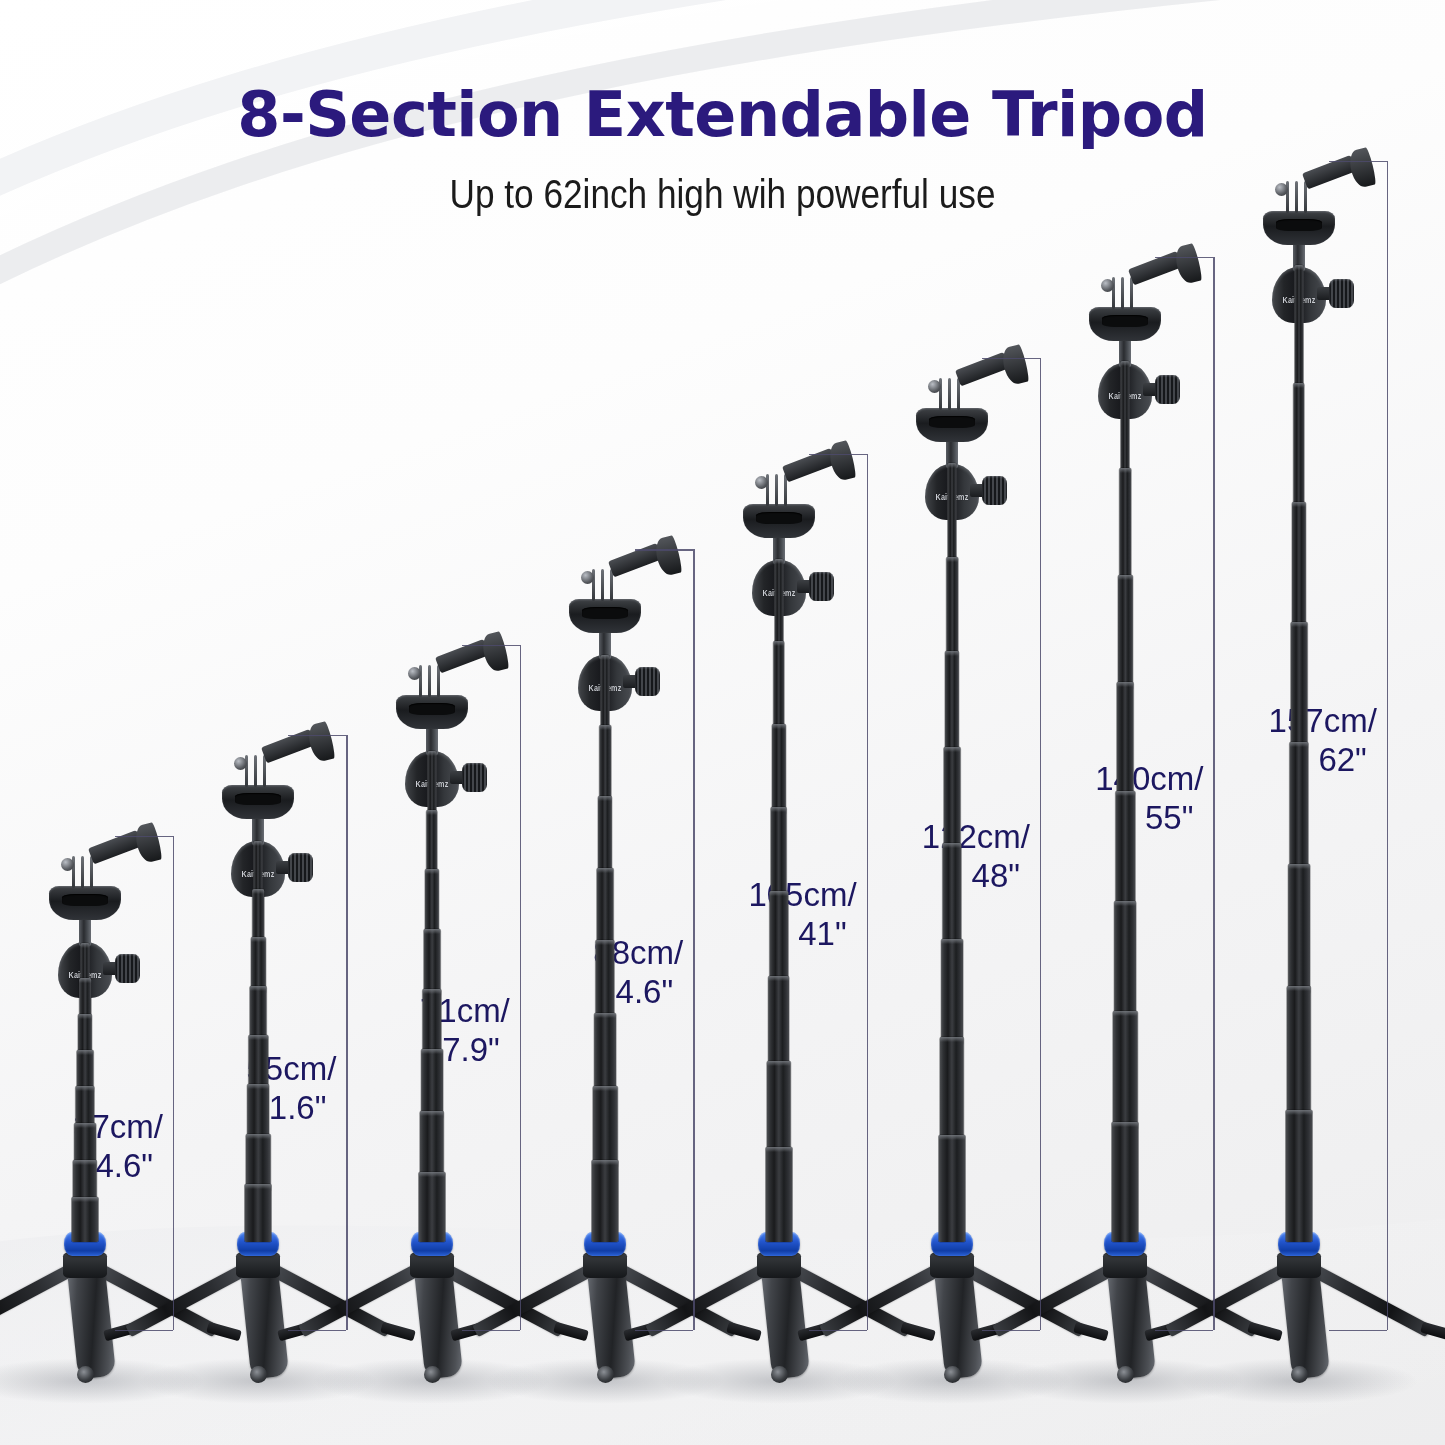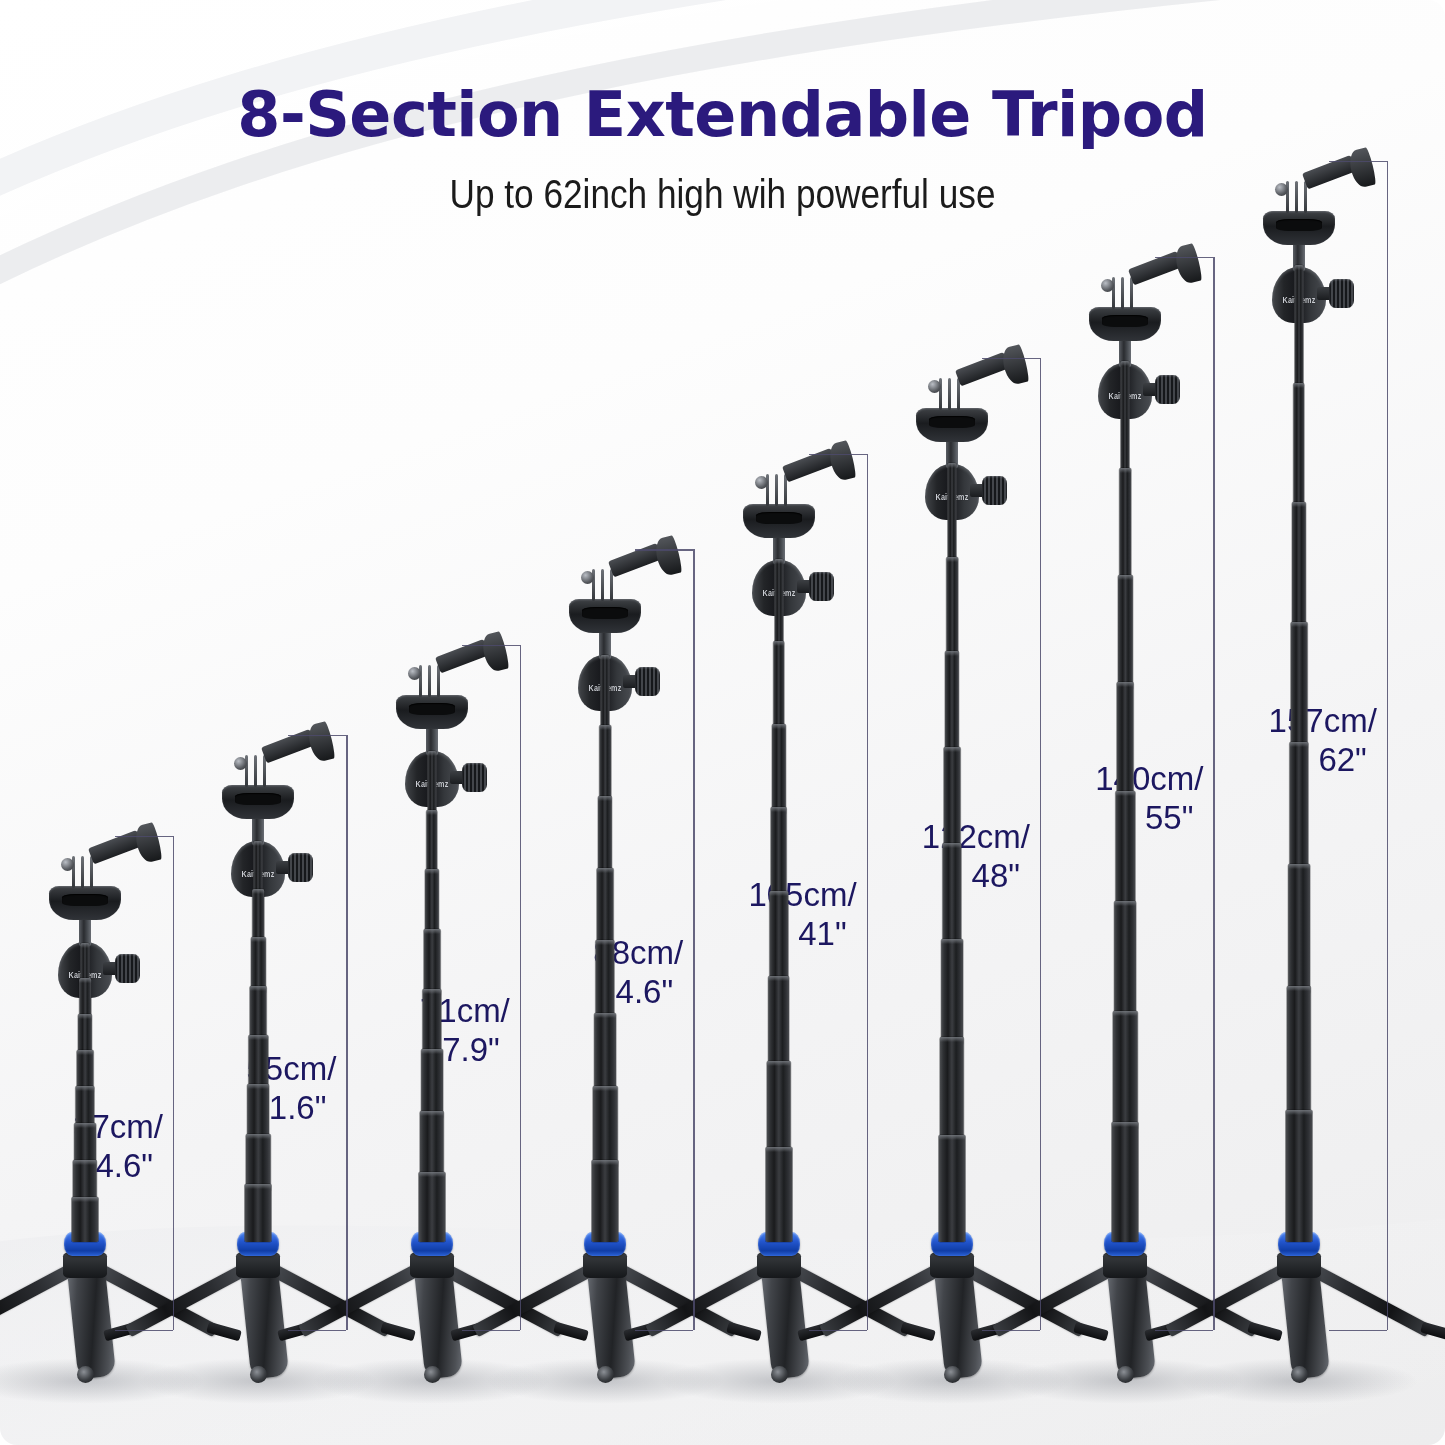--- a/index.html
+++ b/index.html
@@ -2,21 +2,21 @@
 <html><head>
 <meta charset="utf-8">
 <style>
   html,body{margin:0;padding:0;}
   body{
     width:1445px;height:1445px;overflow:hidden;
     font-family:"Liberation Sans",sans-serif;
     background:#ffffff;
     position:relative;
   }
-  #stage{position:absolute;inset:0;width:1445px;height:1445px;overflow:hidden;border-radius:17px;}
+  #stage{position:absolute;inset:0;width:1445px;height:1445px;overflow:hidden;}
 
   
   .bg-base{
     position:absolute;inset:0;
     background:
       linear-gradient(160deg,#ffffff 0%,#fdfdfd 30%,#f4f4f5 62%,#ededee 100%);
   }
   .bg-sweep{position:absolute;inset:0;}
   .bg-sweep svg{display:block;width:100%;height:100%;}
 

